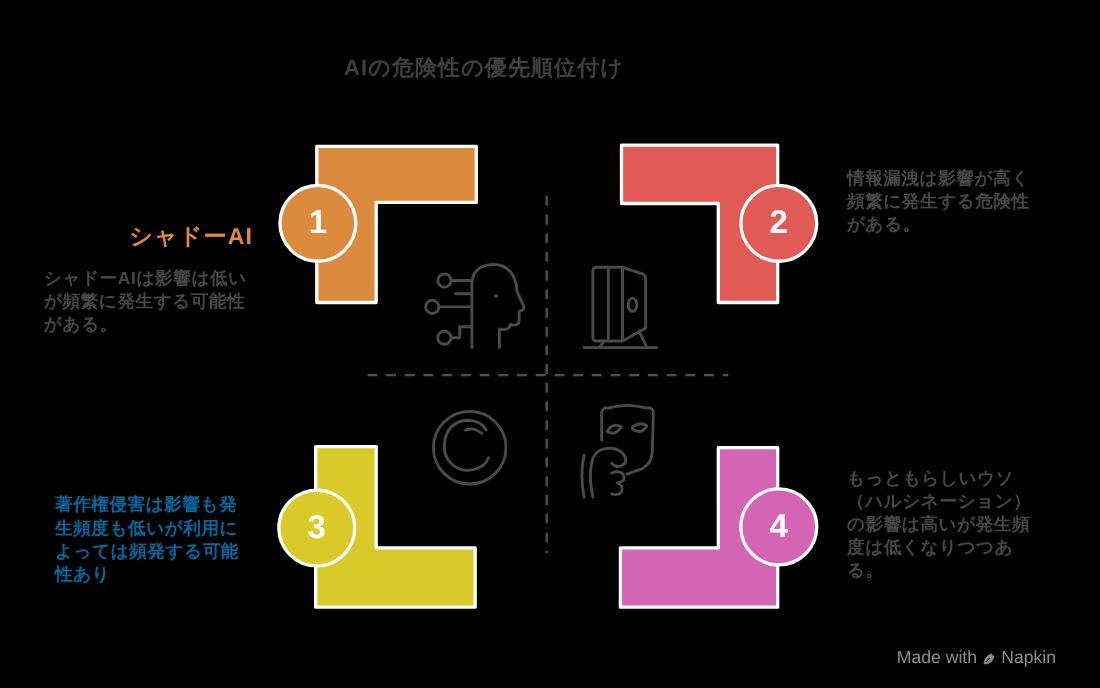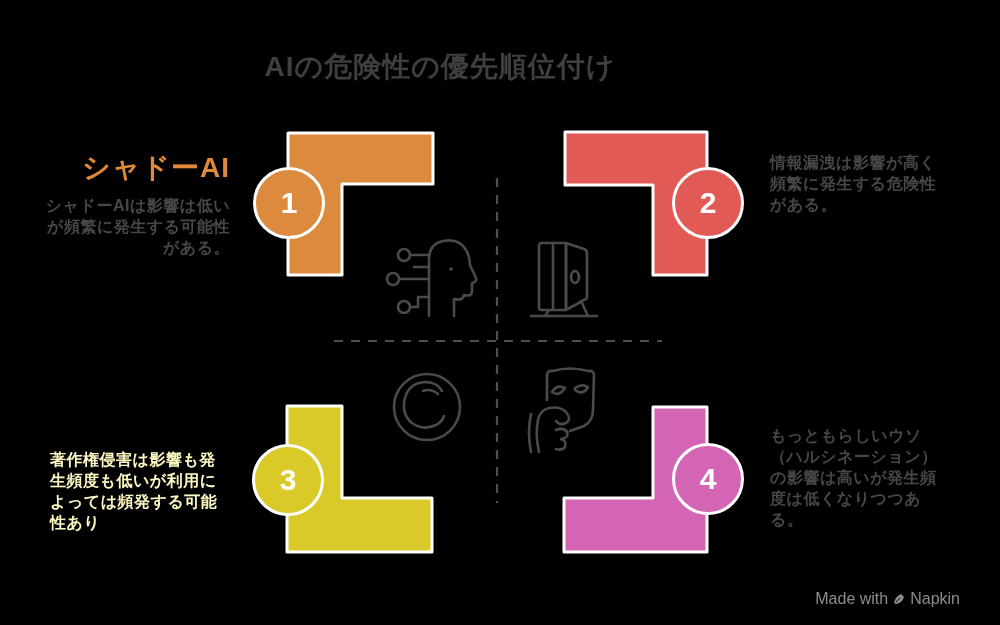--- a/index.html
+++ b/index.html
@@ -2,29 +2,29 @@
 <html><head>
 <meta charset="utf-8">
 <style>
   html,body{margin:0;padding:0;background:#000;}
   .canvas{
     position:relative;width:1000px;height:625px;background:#000000;
     font-family:"Liberation Sans","DejaVu Sans",sans-serif;overflow:hidden;
   }
   .title{
     position:absolute;left:0;top:48px;width:880px;text-align:center;
-    font-size:28px;font-weight:700;letter-spacing:1px;
+    font-size:20px;font-weight:700;letter-spacing:1px;
   }
   .gfx{position:absolute;left:0;top:0;}
   .qtext{position:absolute;}
-  .qheading{font-size:28px;font-weight:700;line-height:24px;letter-spacing:1px;}
+  .qheading{font-size:21px;font-weight:700;line-height:24px;letter-spacing:1px;margin-top:48px;}
   .qbody{font-size:16px;font-weight:700;line-height:21px;letter-spacing:0.5px;}
   .q1{left:40px;top:156px;width:190px;}
   .q1 .qheading{text-align:right;}
-  .q1 .qbody{margin-top:15px;text-align:right;}
+  .q1 .qbody{margin-top:15px;}
   .q2{left:770px;top:151px;width:178px;}
   .q2 .qbody{margin-top:1px;}
   .q3{left:50px;top:429px;width:178px;}
   .q3 .qheading{text-align:right;}
   .q3 .qbody{margin-top:16px;}
   .q4{left:770px;top:413px;width:178px;}
   .q4 .qbody{margin-top:12px;}
   .badge{
     position:absolute;width:66px;height:66px;border-radius:50%;
     border:3px solid #ffffff;display:flex;align-items:center;justify-content:center;
@@ -97,21 +97,21 @@
   <div class="qtext q1">
     <div class="qheading" style="color: rgb(224, 137, 58);">シャドーAI</div>
     <div class="qbody" style="color: rgb(71, 71, 71);">シャドーAIは影響は低いが頻繁に発生する可能性がある。</div>
   </div>
 
   <div class="qtext q2">
     <div class="qbody" style="color: rgb(71, 71, 71);">情報漏洩は影響が高く頻繁に発生する危険性がある。</div>
   </div>
 
   <div class="qtext q3">
-    <div class="qbody" style="color: #fef9c3; margin-top: 20px;">著作権侵害は影響も発生頻度も低いが利用によっては頻発する可能性あり</div>
+    <div class="qbody" style="color: #0369a1; margin-top: 20px;">著作権侵害は影響も発生頻度も低いが利用によっては頻発する可能性あり</div>
   </div>
 
   <div class="qtext q4">
     <div class="qbody" style="color: rgb(71, 71, 71);">もっともらしいウソ（ハルシネーション）の影響は高いが発生頻度は低くなりつつある。</div>
   </div>
 
   <div class="badge b1" style="background: rgb(220, 139, 62);">
     <span>1</span>
   </div>
   <div class="badge b2" style="background: rgb(226, 90, 85);">

